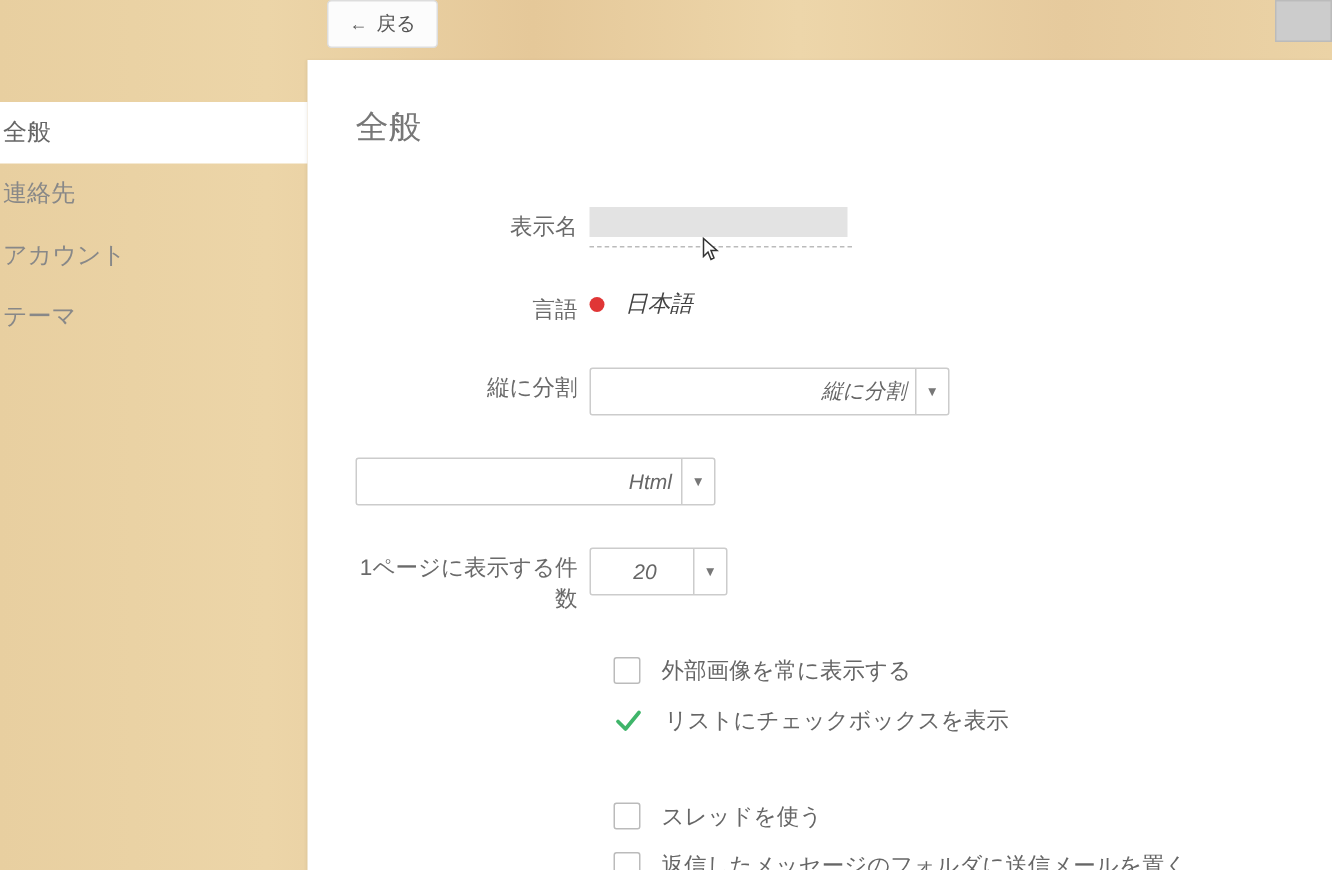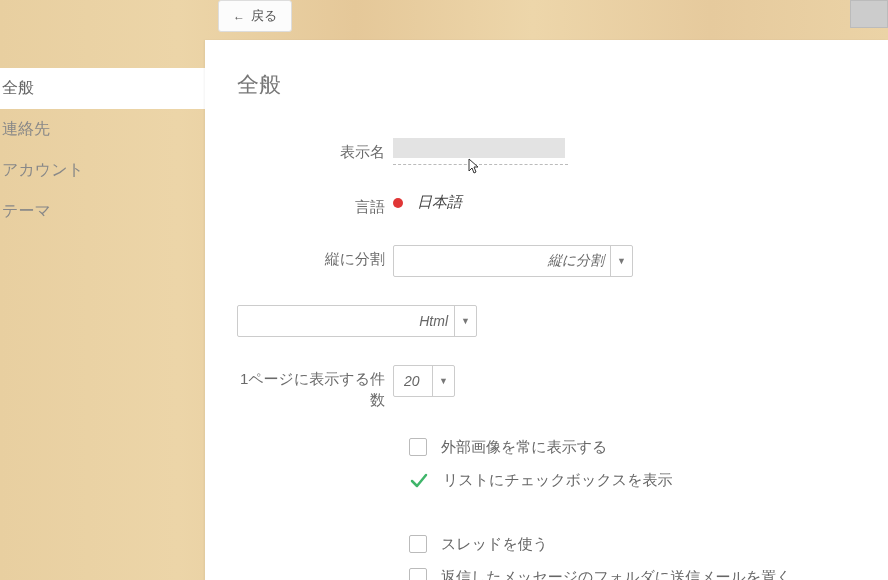--- a/index.html
+++ b/index.html
@@ -129,21 +129,21 @@
       position:absolute;
       right:0; top:0;
       width:22px; height:100%;
       border-left:1px solid #ccc;
       display:flex;
       align-items:center;
       justify-content:center;
       font-size:9px;
       color:#777;
     }
-    .w240{width:240px;justify-content:flex-end;} .w82{width:62px;}
+    .w240{width:240px;justify-content:flex-end;} .w82{width:92px;justify-content:center;}
     .check-list { padding-left: 172px; }
     .check-row {
       display:flex;
       align-items:flex-start;
       gap:14px;
       margin-bottom:14px;
       cursor:pointer;
     }
     .box {
       width:18px; height:18px;

